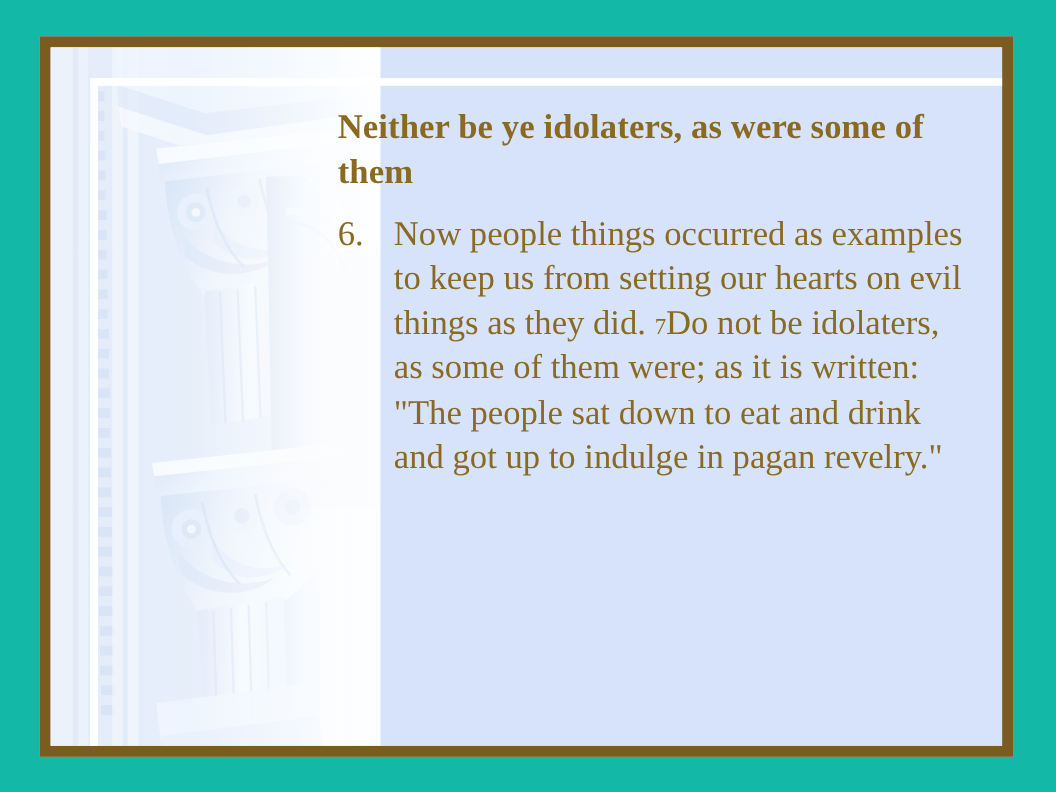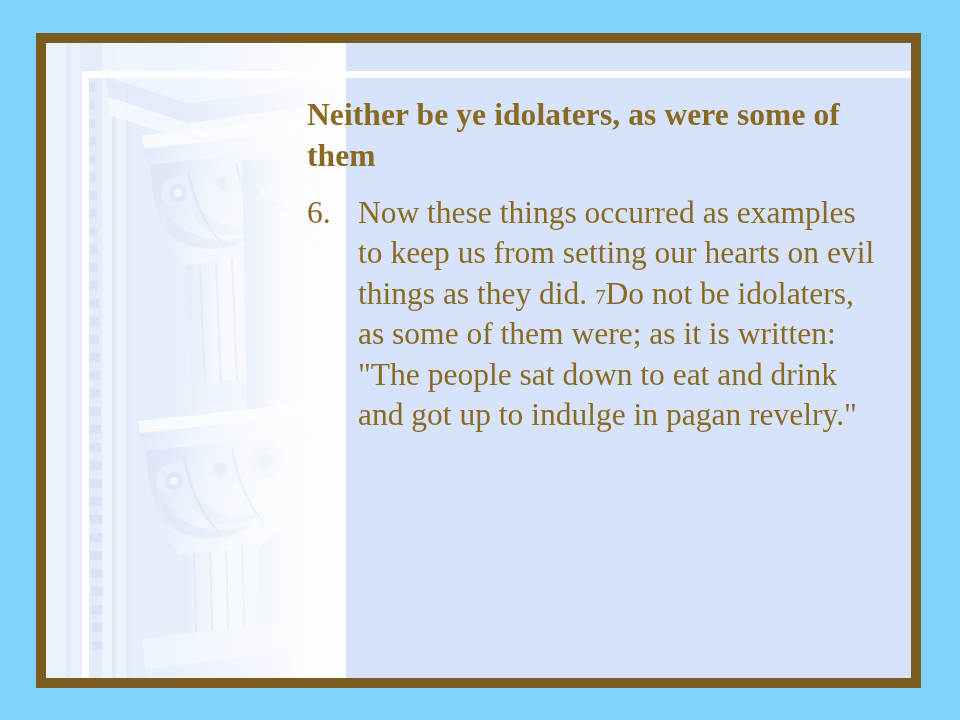--- a/index.html
+++ b/index.html
@@ -13,21 +13,21 @@
     height: 720px;
     overflow: hidden;
     font-family: "Liberation Serif", "DejaVu Serif", serif;
   }
 
   
   #slide {
     position: absolute;
     left: 0; top: 0;
     width: 960px; height: 720px;
-    background: #7dd3fc;
+    background: #14b8a6;
   }
 
   
   #brown-border {
     position: absolute;
     left: 36px;  top: 33px;
     width: 885px; height: 655px;
     box-sizing: border-box;
     border: 10px solid #7b5b1f;
     background: #d6e3fa;
@@ -278,21 +278,21 @@
 
       <div id="white-frame"></div>
 
       <div id="text-body">
 
         <h1 id="slide-title">Neither be ye idolaters, as were some of them</h1>
 
         <ul id="bullet-list">
           <li class="bullet">
             <span class="marker">6.</span>
-            <span class="body-text"><span>Now these things occurred as examples to keep us from setting our hearts on evil things as they did. </span><span class="verse-num">7</span><span>Do not be idolaters, as some of them were; as it is written: "The people sat down to eat and drink and got up to indulge in pagan revelry."</span></span>
+            <span class="body-text"><span>Now people things occurred as examples to keep us from setting our hearts on evil things as they did. </span><span class="verse-num">7</span><span>Do not be idolaters, as some of them were; as it is written: "The people sat down to eat and drink and got up to indulge in pagan revelry."</span></span>
           </li>
         </ul>
 
       </div>
 
     </div>
   </div>
 </div>
 
 </body></html>

